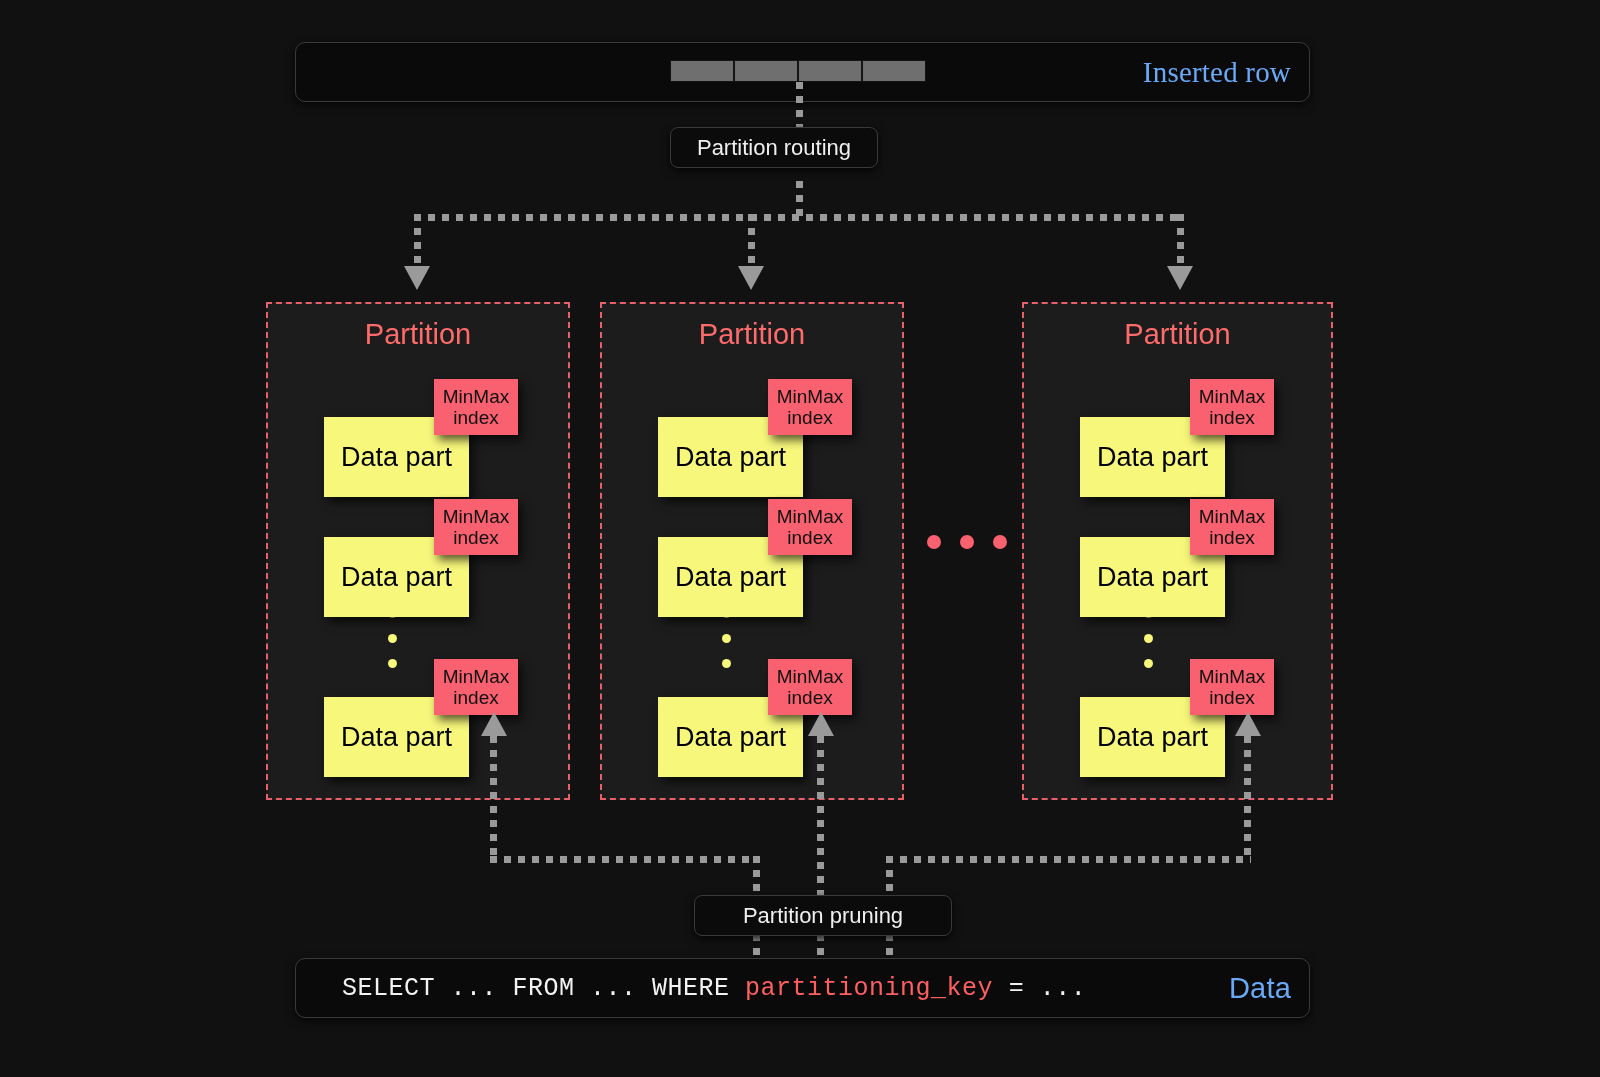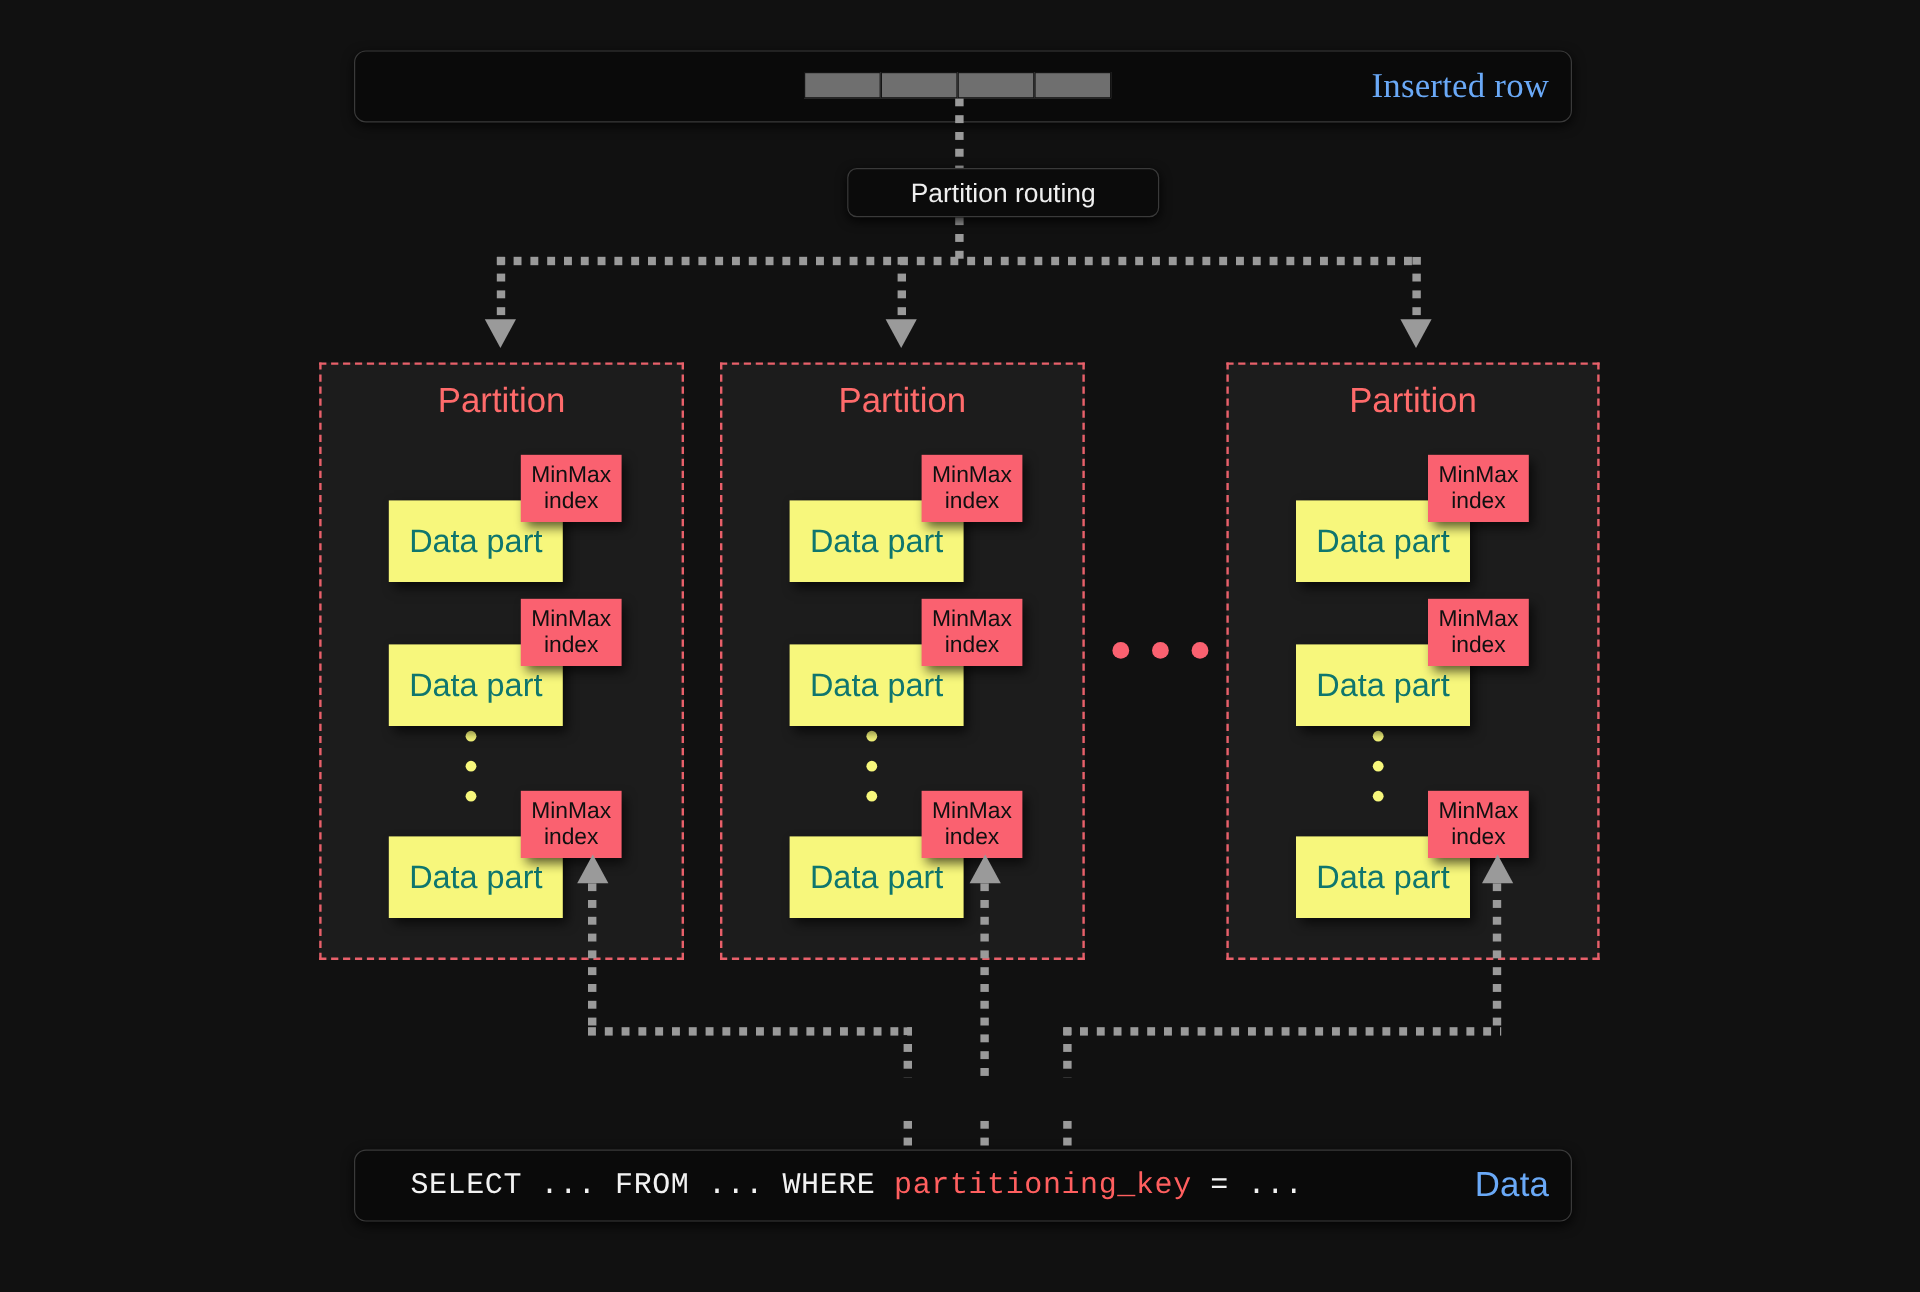--- a/index.html
+++ b/index.html
@@ -88,22 +88,22 @@
     box-shadow: 0 3px 9px rgba(0,0,0,0.8);
     display: flex;
     align-items: center;
     justify-content: center;
     font-size: 22px;
     color: #efefef;
     box-sizing: border-box;
     z-index: 6;
   }
   #partition-routing-pill {
-    left: 670px; top: 140px;
-    width: 260px; height: 41px; margin-left: 36px;
+    left: 670px; top: 127px;
+    width: 208px; height: 41px;
   }
   #partition-pruning-pill {
     left: 694px; top: 895px;
     width: 258px; height: 41px;
   }
 
   
   .dot-v, .dot-h {
     position: absolute;
     z-index: 2;
@@ -157,23 +157,23 @@
     position: absolute;
     left: 56px;
     width: 200px;
     height: 68px;
   }
   .data-part {
     position: absolute;
     left: 0;
     top: 38px;
     width: 145px;
-    height: 68px;
+    height: 80px;
     background: #f7f77c;
-    color: #0f766e;
+    color: #000000;
     font-size: 27px;
     display: flex;
     align-items: center;
     justify-content: center;
     box-shadow: 4px 5px 9px rgba(0,0,0,0.65);
     z-index: 5;
   }
   .minmax {
     position: absolute;
     left: 110px;
@@ -344,20 +344,23 @@
   <div class="dot-v" style="left:753px; top:856px; height:42px;"></div>
 
   <div class="arrow-up" style="left:808px; top:712px;"></div>
   <div class="dot-v" style="left:817px; top:736px; height:162px;"></div>
 
   <div class="arrow-up" style="left:1235px; top:712px;"></div>
   <div class="dot-v" style="left:1244px; top:736px; height:123px;"></div>
   <div class="dot-h" style="left:886px; top:856px; width:365px;"></div>
   <div class="dot-v" style="left:886px; top:856px; height:42px;"></div>
 
+  <div class="pill" id="partition-pruning-pill">
+    <span>Partition pruning</span>
+  </div>
 
   <div class="dot-v" style="left:753px; top:934px; height:26px;"></div>
   <div class="dot-v" style="left:817px; top:934px; height:26px;"></div>
   <div class="dot-v" style="left:886px; top:934px; height:26px;"></div>
 
   <div class="bar" id="query-bar">
     <div id="query-text"><span class="kw">SELECT ... FROM ... WHERE </span><span class="key">partitioning_key</span><span class="kw"> = ...</span></div>
     <div class="bar-label">Data</div>
   </div>
 

